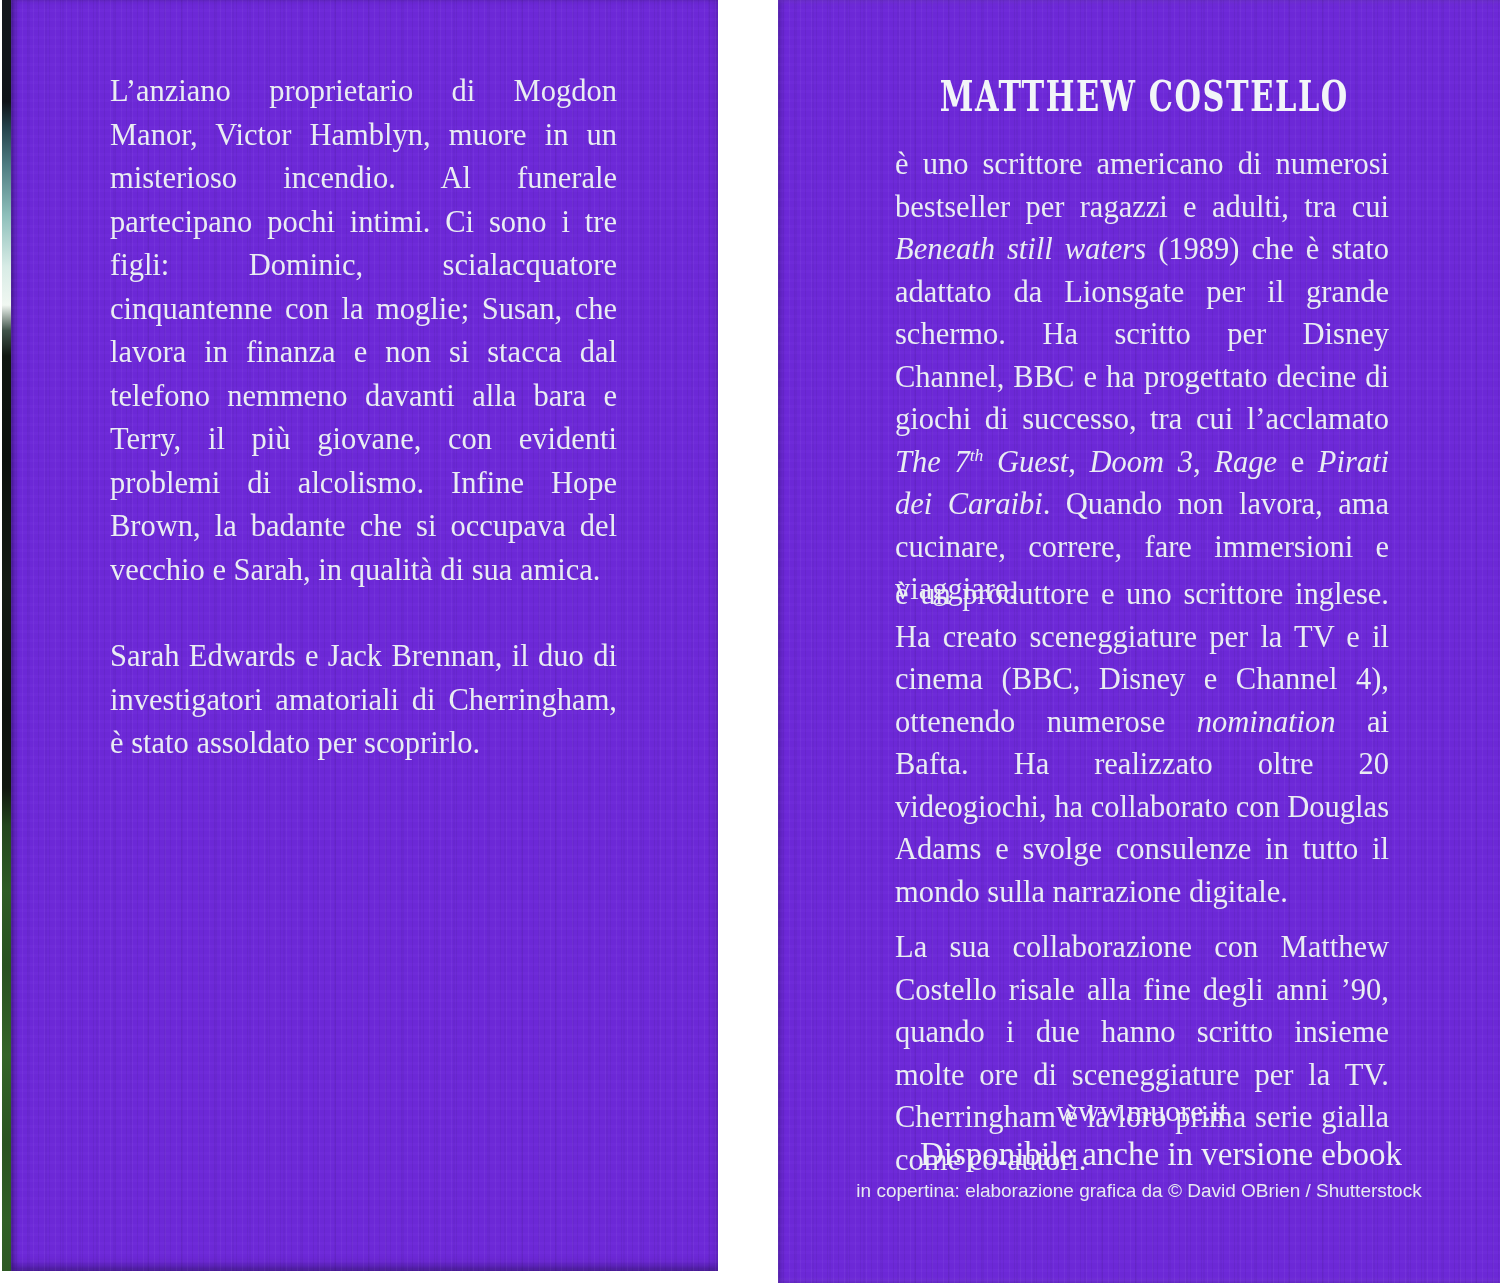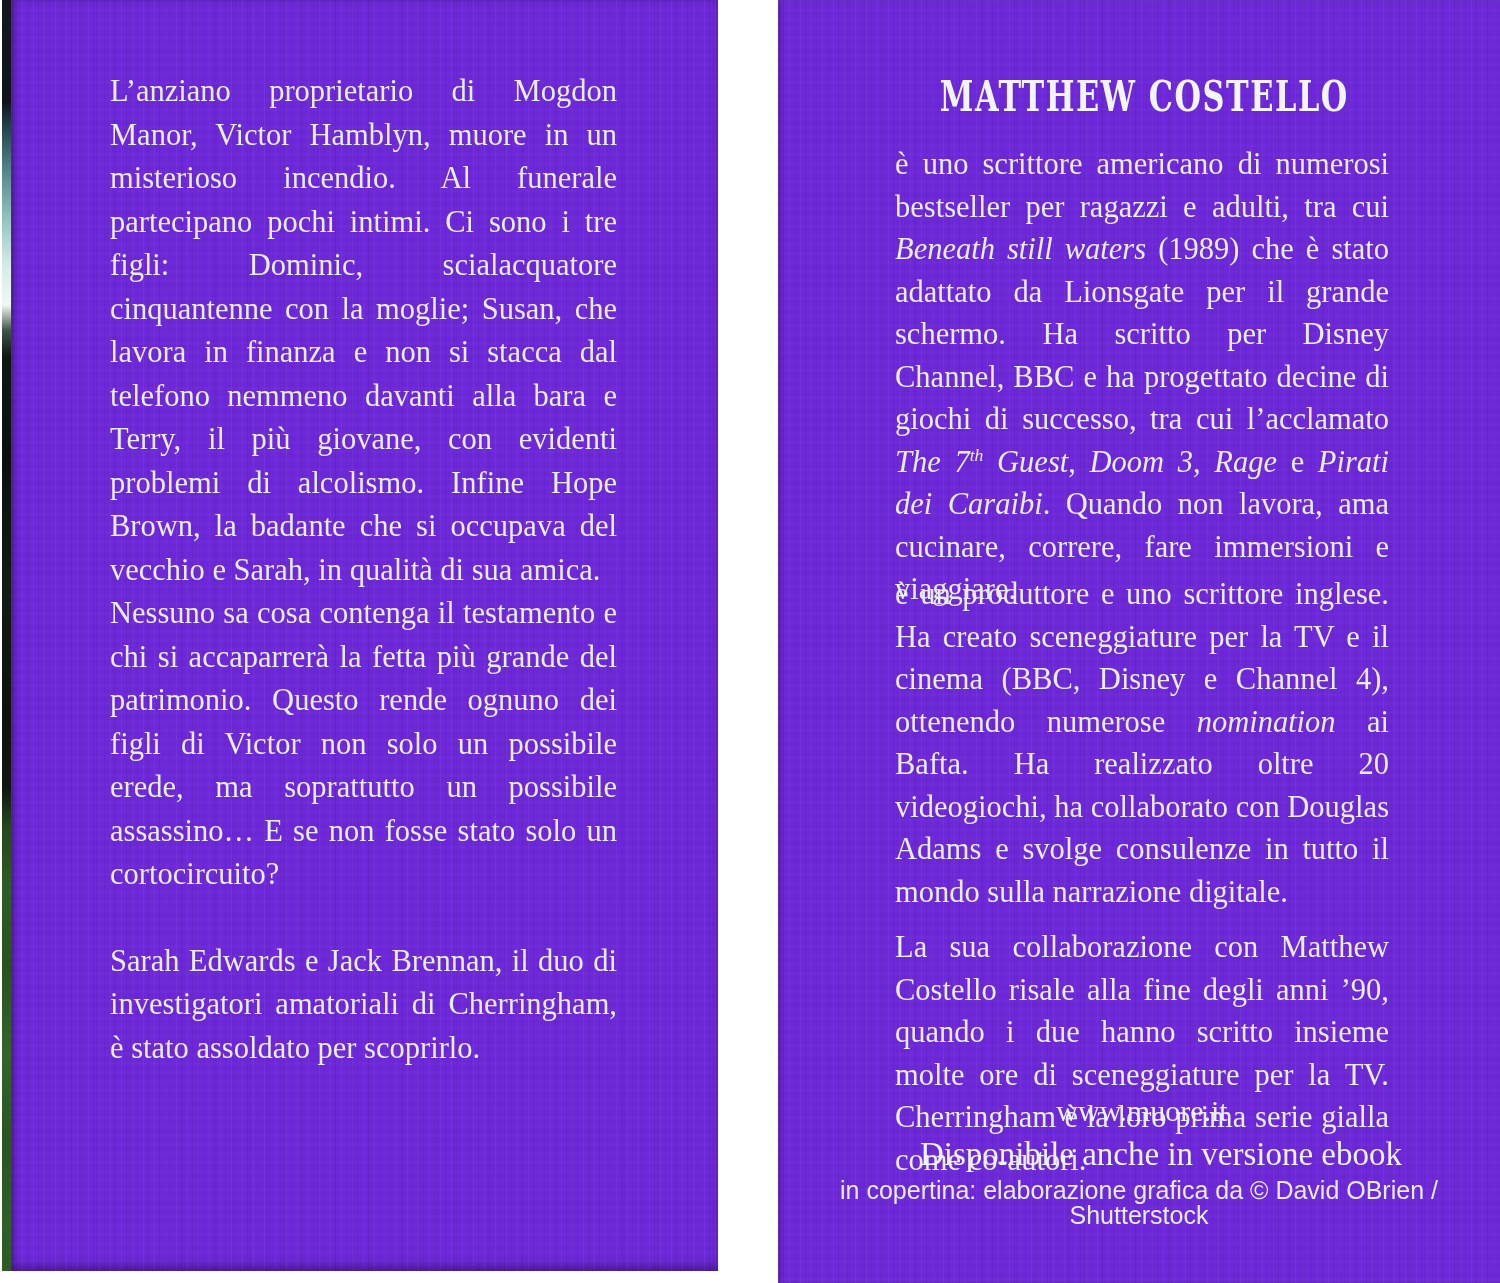--- a/index.html
+++ b/index.html
@@ -72,33 +72,32 @@
   #body-richards    { top:560px; }
 
   .footer-site, .footer-ebook {
     position:absolute; left:104px; width:520px; text-align:center; color:#eef1f5;
   }
   .footer-site  { top:1094px; font-size:30px; }
   .footer-ebook { top:1136px; font-size:33px;text-align:right; }
   .footer-credits {
     position:absolute; left:0; top:1178px; width:722px; text-align:center;
     font-family:"Liberation Sans", sans-serif;
-    font-size:25px; line-height:25px; color:#e7ebf0;
+    font-size:19px; line-height:25px; color:#e7ebf0;
   }
   .footer-credits div { margin:0; }
 </style>
 </head>
 <body>
 
 <div class="edge-strip"></div>
 
 <div class="panel panel-left">
   <div class="synopsis">
     <p>L’anziano proprietario di Mogdon Manor, Victor Hamblyn, muore in un misterioso in­cendio. Al funerale partecipano pochi intimi. Ci sono i tre figli: Dominic, scialacquatore cinquantenne con la moglie; Susan, che lavora in finanza e non si stacca dal telefono nemme­no davanti alla bara e Terry, il più giovane, con evidenti problemi di alcolismo. Infine Hope Brown, la badante che si occupava del vecchio e Sarah, in qualità di sua amica.</p>
-    <p>Nessuno sa cosa contenga il testamento e chi si accaparrerà la fetta più grande del patrimo­nio. Questo rende ognuno dei figli di Victor non solo un possibile erede, ma soprattutto un possibile assassino… E se non fosse stato solo un cortocircuito?</p>
     <p class="gap-above">Sarah Edwards e Jack Brennan, il duo di in­vestigatori amatoriali di Cherringham, è sta­to assoldato per scoprirlo.</p>
   </div>
 </div>
 
 <div class="panel panel-right">
   <h2 class="rp-heading" id="heading-costello">
     <span class="display">MATTHEW COSTELLO</span>
   </h2>
   <div class="bio" id="body-costello">
     <p><span>è uno scrittore americano di numerosi best­seller per ragazzi e adulti, tra cui </span><span style="font-style: italic;">Beneath still waters</span><span> (1989) che è stato adattato da Lions­gate per il grande schermo. Ha scritto per Disney Channel, BBC e ha progettato decine di giochi di successo, tra cui l’acclamato </span><span style="font-style: italic;">The 7</span><sup style="font-style: italic;">th</sup><span style="font-style: italic;"> Guest</span><span>, </span><span style="font-style: italic;">Doom 3</span><span>, </span><span style="font-style: italic;">Rage</span><span> e </span><span style="font-style: italic;">Pirati dei Caraibi</span><span>. Quando non lavora, ama cucinare, correre, fare immersioni e viaggiare.</span></p>

